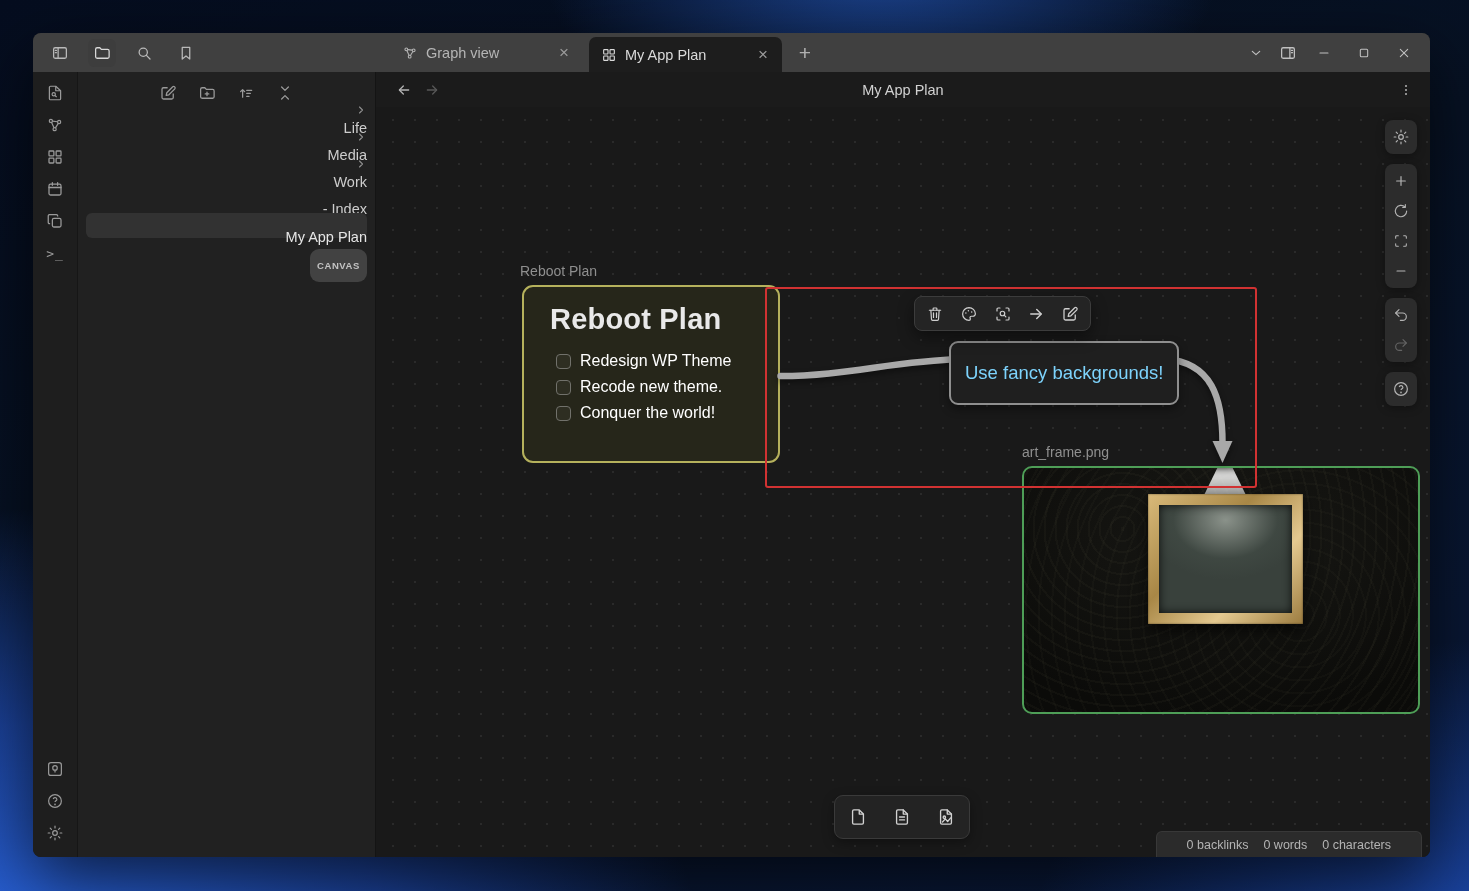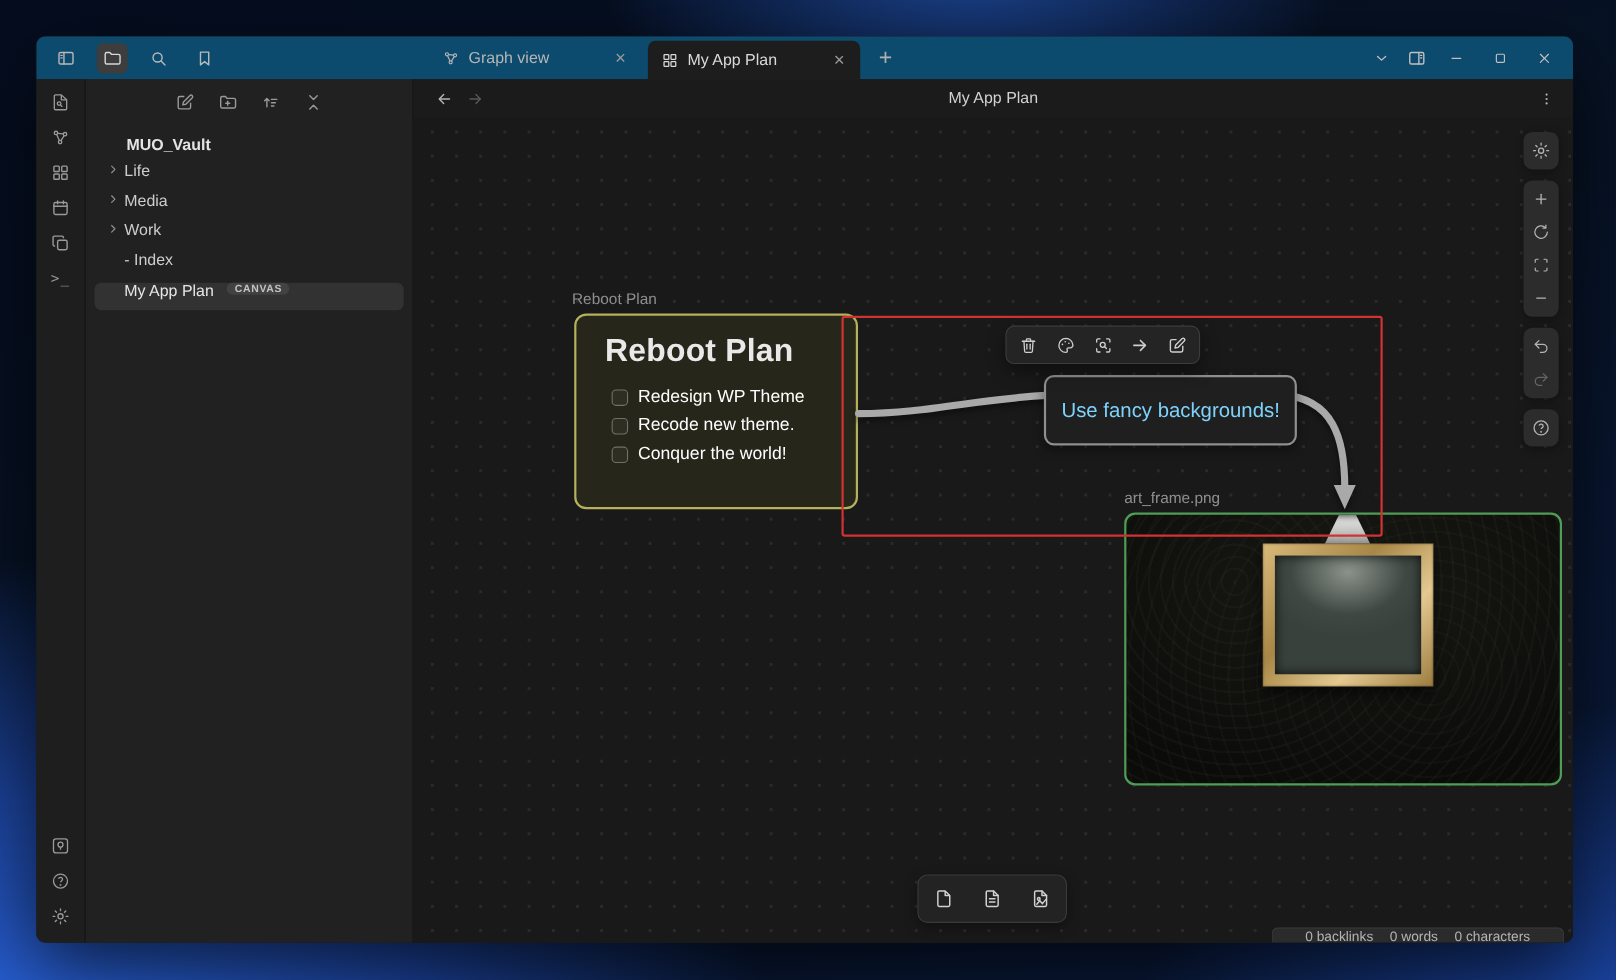--- a/index.html
+++ b/index.html
@@ -17,21 +17,21 @@
 
   .window{
     position:absolute; left:33px; top:33px; width:1397px; height:824px;
     background:#1e1e1e; border-radius:8px; overflow:hidden;
     box-shadow:0 24px 70px rgba(0,0,0,.65);
     display:flex; flex-direction:column;
     color:#cfcfcf;
   }
 
   
-  .titlebar{ height:39px; flex:0 0 39px; background:#0c4a6e; display:flex; align-items:stretch; }
+  .titlebar{ height:39px; flex:0 0 39px; background:#404040; display:flex; align-items:stretch; }
   .tb-left{ width:344px; flex:0 0 344px; display:flex; align-items:center; gap:14px; padding-left:13px; }
   .tb-btn{ width:28px; height:28px; display:flex; align-items:center; justify-content:center; border-radius:6px; color:#b9b9b9; }
   .tb-btn.active{ background:#3d3d3d; color:#d8d8d8; }
   .icon{ display:block; }
   svg.s18{ width:18px; height:18px; } svg.s16{ width:16px; height:16px; } svg.s12{ width:12px; height:12px; }
   svg.s20{ width:20px; height:20px; }
 
   .tab-strip{ flex:1; display:flex; align-items:stretch; padding-left:13px; gap:6px; }
   .tab{ width:193px; display:flex; align-items:center; gap:8px; padding:0 10px 0 12px;
         color:#b5b5b5; font-size:14.5px; }
@@ -54,27 +54,27 @@
   .ribbon .spacer{ margin-top:auto; }
   .term{ font-family:"DejaVu Sans Mono", monospace; font-size:13px; letter-spacing:1px; color:#9a9a9a; }
 
   .explorer{ width:298px; flex:0 0 298px; background:#212121; border-right:1px solid #141414;
              display:flex; flex-direction:column; padding-top:10px; font-size:14.5px; }
   .exp-actions{ display:flex; justify-content:center; gap:15px; height:22px; align-items:center; color:#9a9a9a; }
   .exp-actions .tb-btn{ width:24px; height:24px; color:#9a9a9a; }
   .vault-row{ margin:16px 8px 4px 8px; padding-left:29px; height:24px; display:flex; align-items:center;
               font-weight:bold; color:#e4e4e4; }
   .tree{ display:flex; flex-direction:column; }
-  .tree-row{ margin:0 8px; height:27px; display:flex; align-items:flex-start; gap:4px; padding-left:11px;
-             border-radius:6px; color:#cdcdcd; }
+  .tree-row{ margin:0 8px; height:27px; display:flex; align-items:flex-end; gap:4px; padding-left:11px;
+             border-radius:6px; color:#cdcdcd;flex-direction:column; }
   .tree-row .chev{ color:#8f8f8f; flex:0 0 12px; }
   .tree-row .chev-spacer{ flex:0 0 12px; }
   .tree-row.selected{ background:#323232; color:#e6e6e6; height:25px; margin-top:1px; }
   .badge{ margin-left:8px; font-size:9.5px; letter-spacing:.6px; background:#424242; color:#c3c3c3;
-          padding:0 7px; border-radius:9px; font-weight:bold; }
+          padding:11px 7px; border-radius:9px; font-weight:bold; }
 
   
   .canvas-pane{ flex:1; background:#1b1b1b; display:flex; flex-direction:column; min-width:0; }
   .view-header{ height:35px; flex:0 0 35px; display:flex; align-items:center; position:relative; color:#bdbdbd; }
   .nav-arrow{ width:28px; height:26px; display:flex; align-items:center; justify-content:center; }
   .nav-arrow.back{ margin-left:14px; color:#b5b5b5; }
   .nav-arrow.fwd{ color:#585858; }
   .view-title{ position:absolute; left:0; right:0; text-align:center; font-size:14.5px; color:#d2d2d2; pointer-events:none; }
   .view-menu{ margin-left:auto; margin-right:16px; color:#b5b5b5; }
 
@@ -136,21 +136,21 @@
   .rail-btn{ width:28px; height:30px; display:flex; align-items:center; justify-content:center; color:#b4b4b4; border-radius:6px; }
   .rail-btn.dim{ color:#646464; }
 
   
   .add-toolbar{ position:absolute; left:458px; top:688px; width:136px; height:44px; z-index:8;
     background:#232323; border:1px solid #3a3a3a; border-radius:9px;
     display:flex; align-items:center; justify-content:space-between; padding:0 13px; color:#d2d2d2;
     box-shadow:0 4px 12px rgba(0,0,0,.35); }
 
   
-  .statusbar{ position:absolute; right:8px; bottom:0; height:14px; z-index:9;
+  .statusbar{ position:absolute; right:8px; bottom:0; height:26px; z-index:9;
     background:#2b2b2b; border-radius:6px 6px 0 0; display:flex; align-items:center; gap:15px;
     padding:0 30px; font-size:12.5px; color:#b4b4b4; border:1px solid #383838; border-bottom:none; }
 </style>
 </head>
 <body>
 
 <svg width="0" height="0" style="position:absolute" aria-hidden="true">
   <defs>
     <g id="strokes" fill="none" stroke="currentColor" stroke-width="1.7" stroke-linecap="round" stroke-linejoin="round"></g>
     <symbol id="i-sidebar-left" viewBox="0 0 24 24">
@@ -529,23 +529,20 @@
                 <use href="#i-sort"></use>
               </svg>
             </div>
           <div class="tb-btn">
               <svg class="s18 icon">
                 <use href="#i-collapse"></use>
               </svg>
             </div>
         </div>
 
-        <div class="vault-row">
-            <span>MUO_Vault</span>
-          </div>
 
         <div class="tree">
           <div class="tree-row">
             <svg class="s12 chev">
                 <use href="#i-chev-right"></use>
               </svg>
             <span>Life</span>
           </div>
           <div class="tree-row">
             <svg class="s12 chev">

